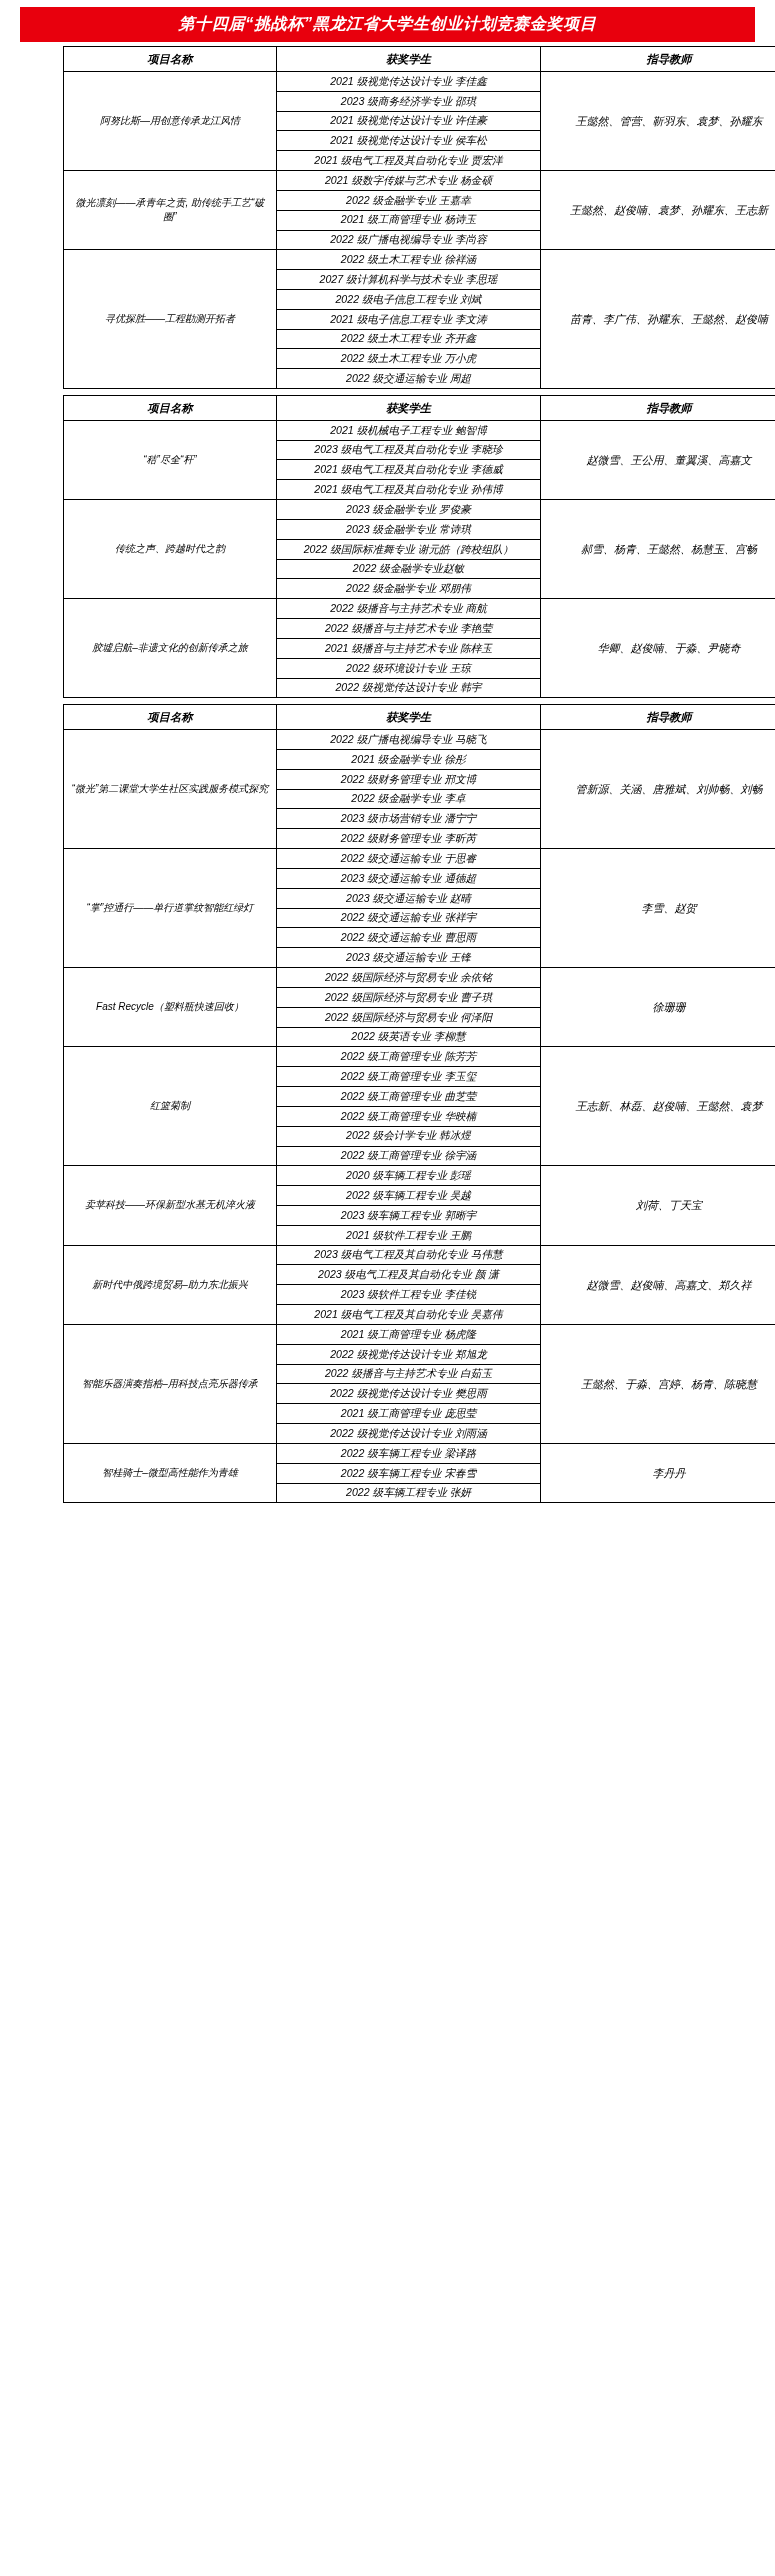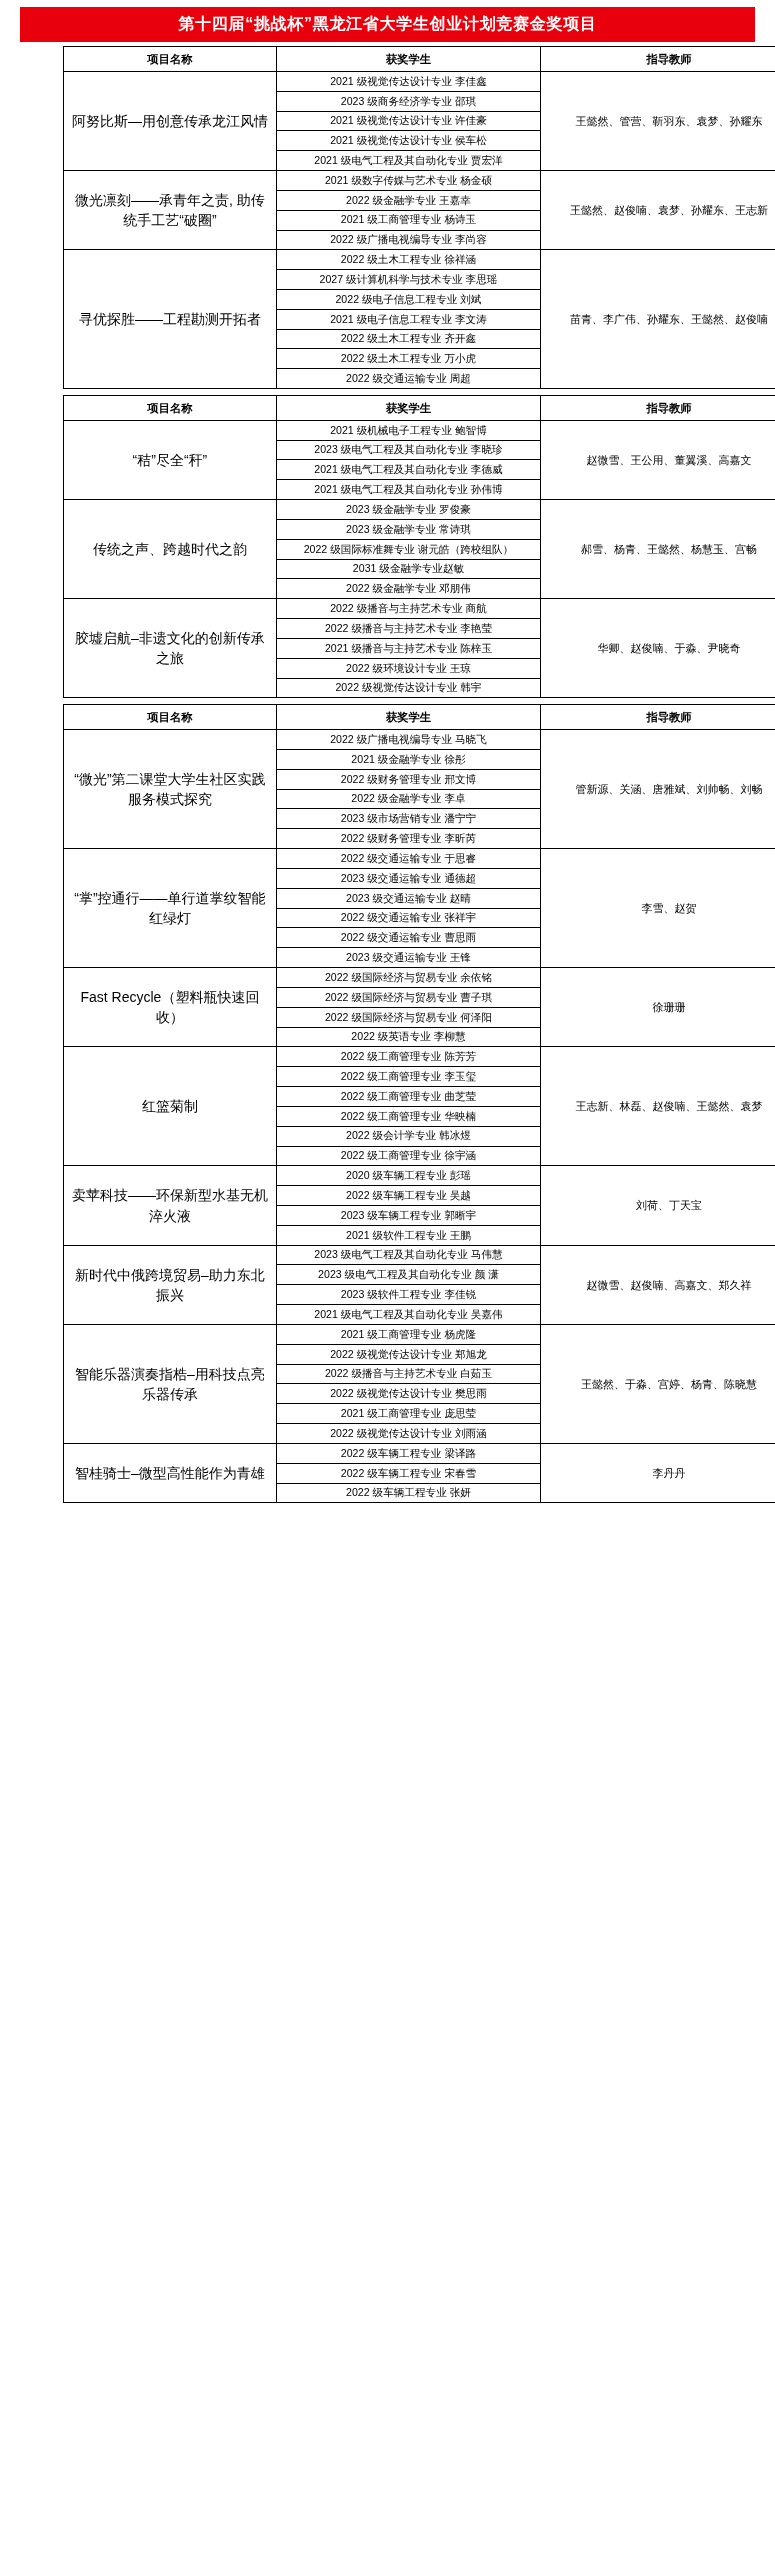--- a/index.html
+++ b/index.html
@@ -9,20 +9,21 @@
   }
   body {
     width: 775px;
     font-family: "Liberation Sans", "DejaVu Sans", sans-serif;
     color: #000;
   }
   .page {
     width: 775px;
     box-sizing: border-box;
     padding: 7px 20px 12.7px 20px;
+    font-style: italic;
   }
   .section {
     margin-bottom: 1.4px;
   }
   .banner {
     background: #e8000d;
     color: #ffffff;
     text-align: center;
     font-size: 16px;
     font-weight: bold;
@@ -50,21 +51,21 @@
     text-align: center;
     vertical-align: middle;
     word-break: break-all;
   }
   table.awards th {
     font-weight: bold;
     font-size: 11.3px;
     padding: 5px 2.8px;
   }
   table.awards td.proj {
-    font-size: 14px;
+    font-size: 10px;
     padding: 4.2px 5.6px;
     line-height: 1.45;
   }
   table.awards td.stu {
     padding: 2.8px 4.2px;
     font-size: 10.6px;
     white-space: nowrap;
     overflow: hidden;
   }
   table.awards td.teach {
@@ -188,21 +189,21 @@
               <td class="stu">2023 级金融学专业 罗俊豪</td>
               <td class="teach" rowspan="5">郝雪、杨青、王懿然、杨慧玉、宫畅</td>
             </tr>
             <tr>
               <td class="stu">2023 级金融学专业 常诗琪</td>
             </tr>
             <tr>
               <td class="stu">2022 级国际标准舞专业 谢元皓（跨校组队）</td>
             </tr>
             <tr>
-              <td class="stu">2031 级金融学专业赵敏</td>
+              <td class="stu">2022 级金融学专业赵敏</td>
             </tr>
             <tr>
               <td class="stu">2022 级金融学专业 邓朋伟</td>
             </tr>
             <tr>
               <td class="proj" rowspan="5">胶墟启航–非遗文化的创新传承之旅</td>
               <td class="stu">2022 级播音与主持艺术专业 商航</td>
               <td class="teach" rowspan="5">华卿、赵俊喃、于淼、尹晓奇</td>
             </tr>
             <tr>

